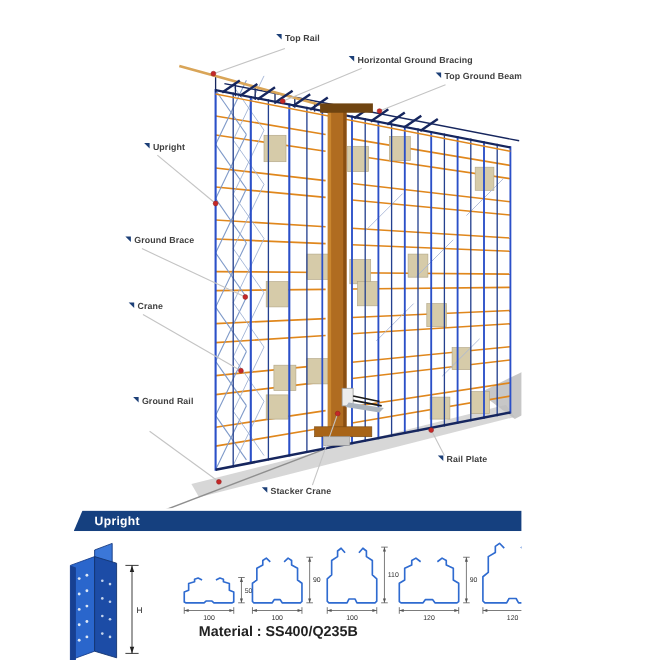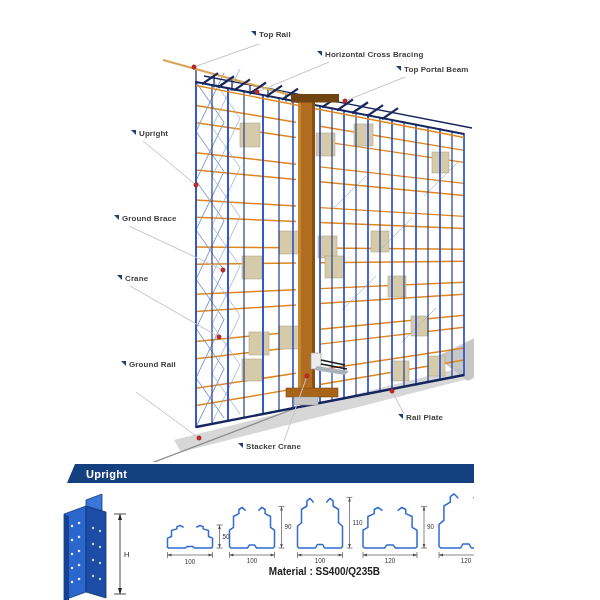--- a/index.html
+++ b/index.html
@@ -7,22 +7,22 @@
          font-family:"Liberation Sans",sans-serif;}
   svg{position:absolute;left:0;top:0;}
   .lbl{position:absolute;display:flex;align-items:flex-start;white-space:nowrap;
        font-size:8px;font-weight:600;color:#3f3f3f;letter-spacing:.1px;}
   .tri{display:inline-block;width:0;height:0;border-top:5px solid #1c3f77;
        border-left:5px solid transparent;margin-right:3px;margin-top:1px;}
   #banner{position:absolute;left:64px;top:464px;width:478px;height:19px;
           clip-path:polygon(11px 0,476px 0,464px 100%,3px 100%);
           display:flex;align-items:center;}
   #banner span{color:#fff;font-size:11px;font-weight:bold;padding-left:22px;letter-spacing:.3px;}
-  #material{position:absolute;left:150px;top:566px;width:230px;text-align:right;
-            font-size:10px;font-weight:600;color:#222;}
+  #material{position:absolute;left:138px;top:566px;width:230px;text-align:center;
+            font-size:13px;font-weight:600;color:#222;}
 </style>
 </head>
 <body>
 
 <div id="stage">
 
   <svg id="rack-svg" width="600" height="462" viewBox="0 0 600 462">
       <polygon points="181,452 468,379 460,368 174,440" fill="#c9c9c9" fill-opacity="0.75"></polygon>
       <polygon points="436,357 491,330 526,349 468,381" fill="#bdbdbd" fill-opacity="0.85"></polygon>
       <line x1="149" y1="464" x2="309" y2="403" stroke="#8f8f8f" stroke-width="1.3"></line>
@@ -174,25 +174,25 @@
       <circle cx="392" cy="391" r="2.2" fill="#c62828" stroke="#8f1d1d" stroke-width="0.5"></circle>
       <circle cx="307" cy="376" r="2.2" fill="#c62828" stroke="#8f1d1d" stroke-width="0.5"></circle>
     </svg>
 
   <div class="lbl" style="left:251px;top:30px">
       <span class="tri"></span>
       <span>Top Rail</span>
     </div>
   <div class="lbl" style="left:317px;top:50px">
       <span class="tri"></span>
-      <span>Horizontal Cross Bracing</span>
+      <span>Horizontal Ground Bracing</span>
     </div>
   <div class="lbl" style="left:396px;top:65px">
       <span class="tri"></span>
-      <span>Top Portal Beam</span>
+      <span>Top Ground Beam</span>
     </div>
   <div class="lbl" style="left:131px;top:129px">
       <span class="tri"></span>
       <span>Upright</span>
     </div>
   <div class="lbl" style="left:114px;top:214px">
       <span class="tri"></span>
       <span>Ground Brace</span>
     </div>
   <div class="lbl" style="left:117px;top:274px">

